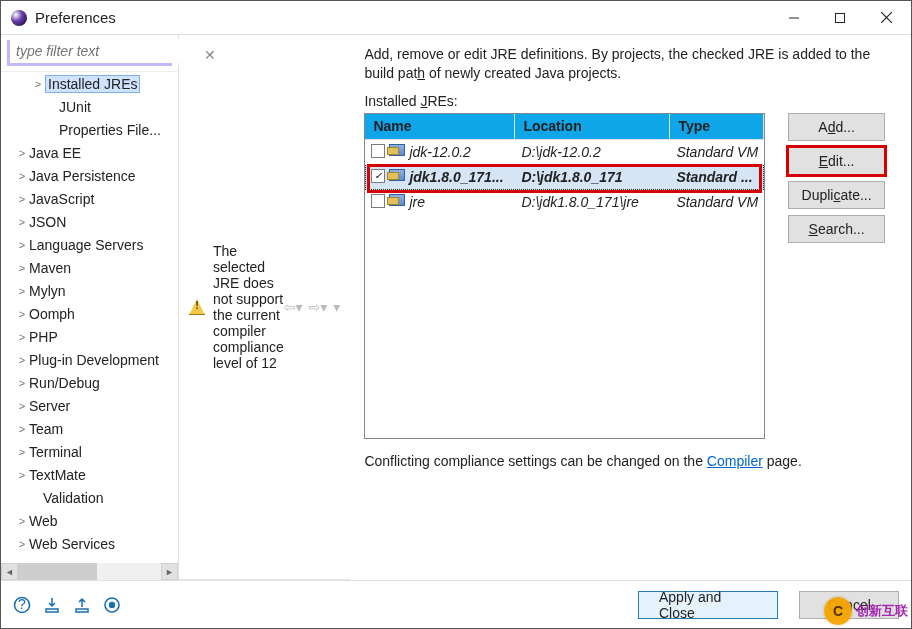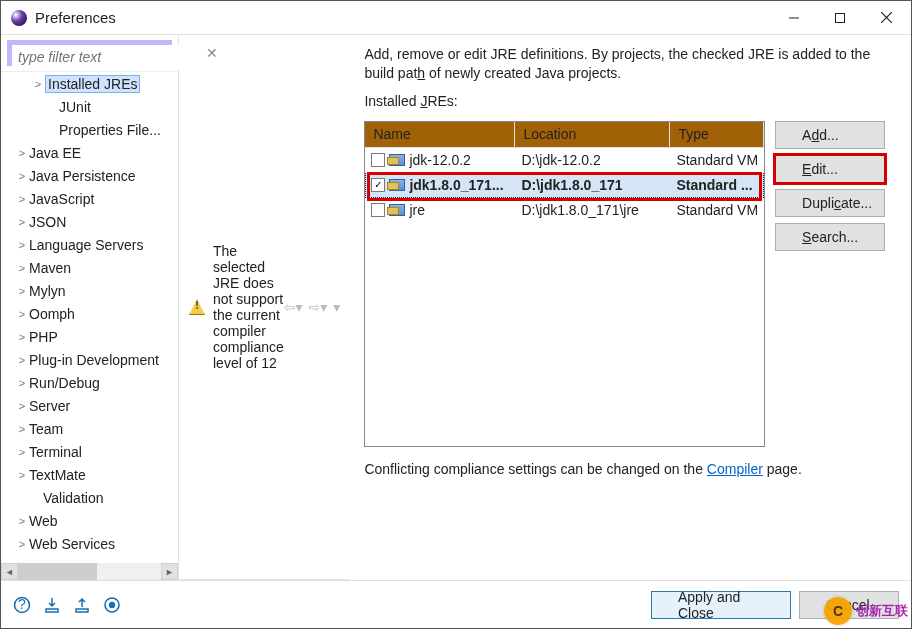--- a/index.html
+++ b/index.html
@@ -6,21 +6,21 @@
   body { background: #fff; width: 912px; height: 629px; overflow: hidden; position: relative; color: #222; }
   .window { width: 912px; height: 629px; border: 1px solid #555; background: #fff; display: flex; flex-direction: column; }
   .titlebar { height: 34px; display: flex; align-items: center; padding: 0 2px 0 10px; border-bottom: 1px solid #e0e0e0; }
   .titlebar .eclipse-icon { width: 16px; height: 16px; border-radius: 50%; background: radial-gradient(circle at 30% 30%, #fff, #6a3eaa 40%, #1b0a3c 90%); margin-right: 8px; }
   .titlebar .title { flex: 1; font-size: 15px; }
   .wbtn { width: 46px; height: 32px; display: flex; align-items: center; justify-content: center; }
   .wbtn svg { display:block; }
   .body { flex: 1; display: flex; min-height: 0; }
   .sidebar { width: 178px; border-right: 1px solid #e0e0e0; display: flex; flex-direction: column; }
   .filter { padding: 5px 6px; border-bottom: 1px solid #eee; }
-  .filter .wrap { border:5px solid #c4b5fd; display:flex; align-items:flex-start; height:26px; }
+  .filter .wrap { border:3px solid #c4b5fd; display:flex; align-items:flex-end; height:26px; }
   .filter input { flex:1; border:none; outline:none; font-style:italic; color:#777; padding:0 6px; height:24px; }
   .filter .clear { width:20px; text-align:center; color:#888; }
   .tree { flex:1; overflow:hidden; position:relative; }
   .tree-inner { position:absolute; inset:0 0 17px 0; overflow:hidden; }
   .node { display:flex; align-items:center; height:23px; white-space:nowrap; padding-right:4px; }
   .exp { width:14px; text-align:center; color:#777; font-size:11px; }
   .ind { display:inline-block; }
   .node .lbl { }
   .node.sel .lbl { background:#cfe3ff; border:1px solid #7fb0e6; padding:0 2px; }
   .tree-scroll-h { position:absolute; left:0; right:0; bottom:0; height:17px; background:#f0f0f0; display:flex; }
@@ -31,38 +31,38 @@
   .warnbar { display:flex; align-items:center; padding:8px 10px; border-bottom:1px solid #e5e5e5; }
   .warn-icon { width:16px; height:16px; margin-right:8px; display:inline-block; position:relative; }
   .warn-icon:before { content:""; position:absolute; inset:0; background:conic-gradient(from 0deg,#fff,#fff); clip-path: polygon(50% 0, 100% 100%, 0 100%); background:#f7c948; border:1px solid #9c7b12; }
   .warn-icon:after { content:"!"; position:absolute; left:0; right:0; top:0; text-align:center; font-size:11px; font-weight:bold; color:#5a430a; }
   .warntext { flex:1; font-size:14px; }
   .navicons { display:flex; gap:6px; }
   .navicons span { color:#bbb; font-size:14px; }
   .content { flex:1; padding:10px 14px 8px; display:flex; flex-direction:column; min-height:0; }
   .desc { margin-bottom:10px; line-height:1.35; }
   .desc .u { text-decoration: underline; }
-  .listlabel { margin-bottom:12px; }
+  .listlabel { margin-bottom:4px; }
   .tablewrap { display:flex; gap:10px; min-height:0; }
   .tablebox { flex:1; border:1px solid #828790; background:#fff; min-height:0; height:326px; position:relative; }
-  .theadr { display:flex; height:26px; background:#a16207; border-bottom:1px solid #e0e0e0; }
+  .theadr { display:flex; height:26px; background:#0ea5e9; border-bottom:1px solid #e0e0e0;font-weight:bold; }
   .th { padding:0 8px; display:flex; align-items:center; border-right:1px solid #e0e0e0; }
   .col-name { width:150px; }
   .col-loc  { width:155px; }
   .col-type { flex:1; }
   .trow { display:flex; height:25px; align-items:center; border-bottom:1px solid transparent; }
   .trow.selected { background:#d6e5f5; outline:1px dotted #222; outline-offset:-1px; }
-  .trow .cell { padding:0 6px; display:flex; align-items:center; gap:4px; overflow:hidden; white-space:nowrap; }
+  .trow .cell { padding:0 6px; display:flex; gap:4px; overflow:hidden; white-space:nowrap;font-style:italic; }
   .chk { width:14px; height:14px; border:1px solid #7a7a7a; background:#fff; display:inline-flex; align-items:center; justify-content:center; font-size:10px; color:#000; }
   .jre-ico { width:16px; height:12px; display:inline-block; background:linear-gradient(#8fb3e2,#5b8cd1); border:1px solid #33639e; position:relative; }
   .jre-ico:after { content:""; position:absolute; left:-3px; top:2px; width:10px; height:6px; background:#e2c05a; border:1px solid #a6842a; }
   .bold { font-weight:bold; }
   .selhl { position:absolute; left:2px; right:2px; top:50px; height:29px; border:3px solid #d60000; pointer-events:none; }
   .rbuttons { width:110px; display:flex; flex-direction:column; gap:6px; }
-  .btn { height:28px; border:1px solid #adadad; background:#e1e1e1; display:flex; align-items:center; justify-content:flex-start; padding:0 26px; }
+  .btn { height:28px; border:1px solid #adadad; background:#e1e1e1; display:flex; align-items:center; justify-content:center; padding:0 20px;margin-left:13px; }
   .btn .ul { text-decoration: underline; }
   .btn.hl { outline:3px solid #d60000; outline-offset:-1px; }
   .confl { margin-top:14px; }
   .link { color:#0066cc; text-decoration:underline; }
   .applyrow { display:flex; justify-content:flex-end; padding:0 14px 8px; }
   .footer { height:48px; border-top:1px solid #e0e0e0; display:flex; align-items:center; padding:0 12px; }
   .ficons { display:flex; gap:12px; color:#1a6fb0; }
   .ficons svg { display:block; }
   .footer .spacer { flex:1; }
   .btn.primary { background:#e5f1fb; border:1px solid #2a7ab0; }

